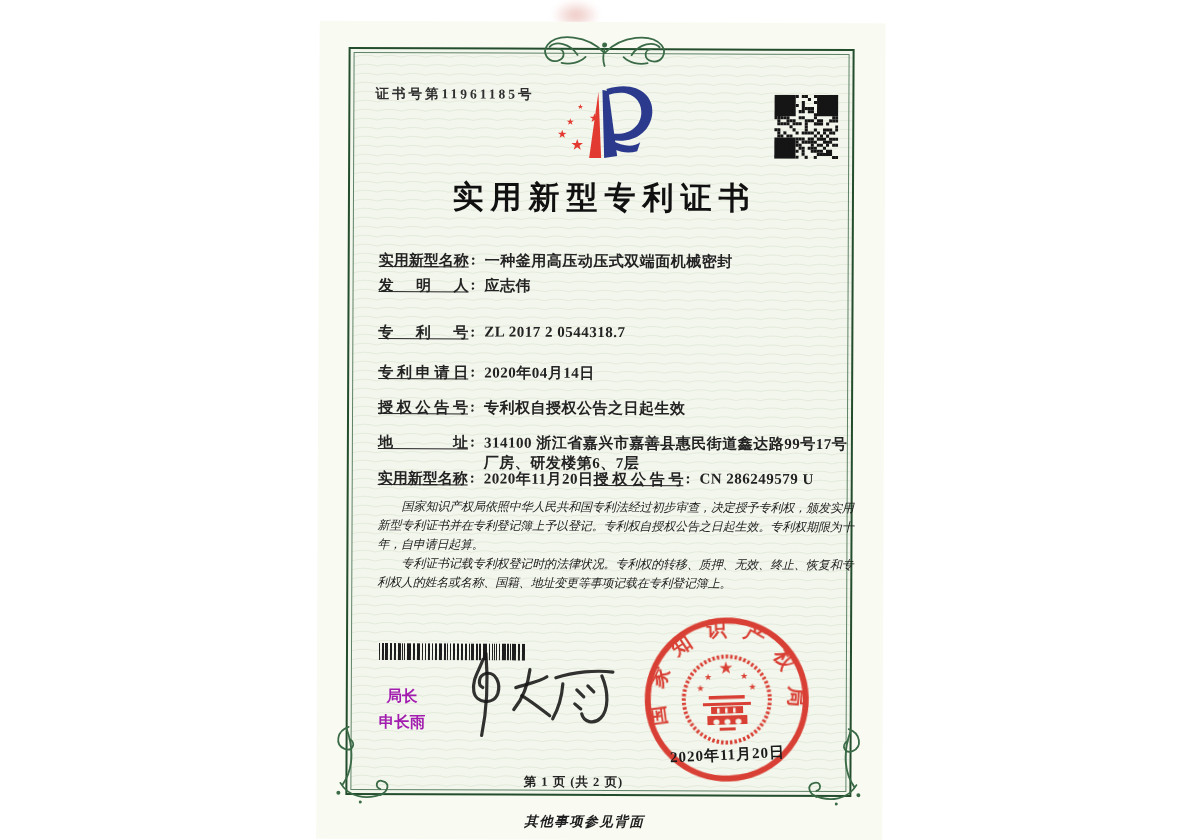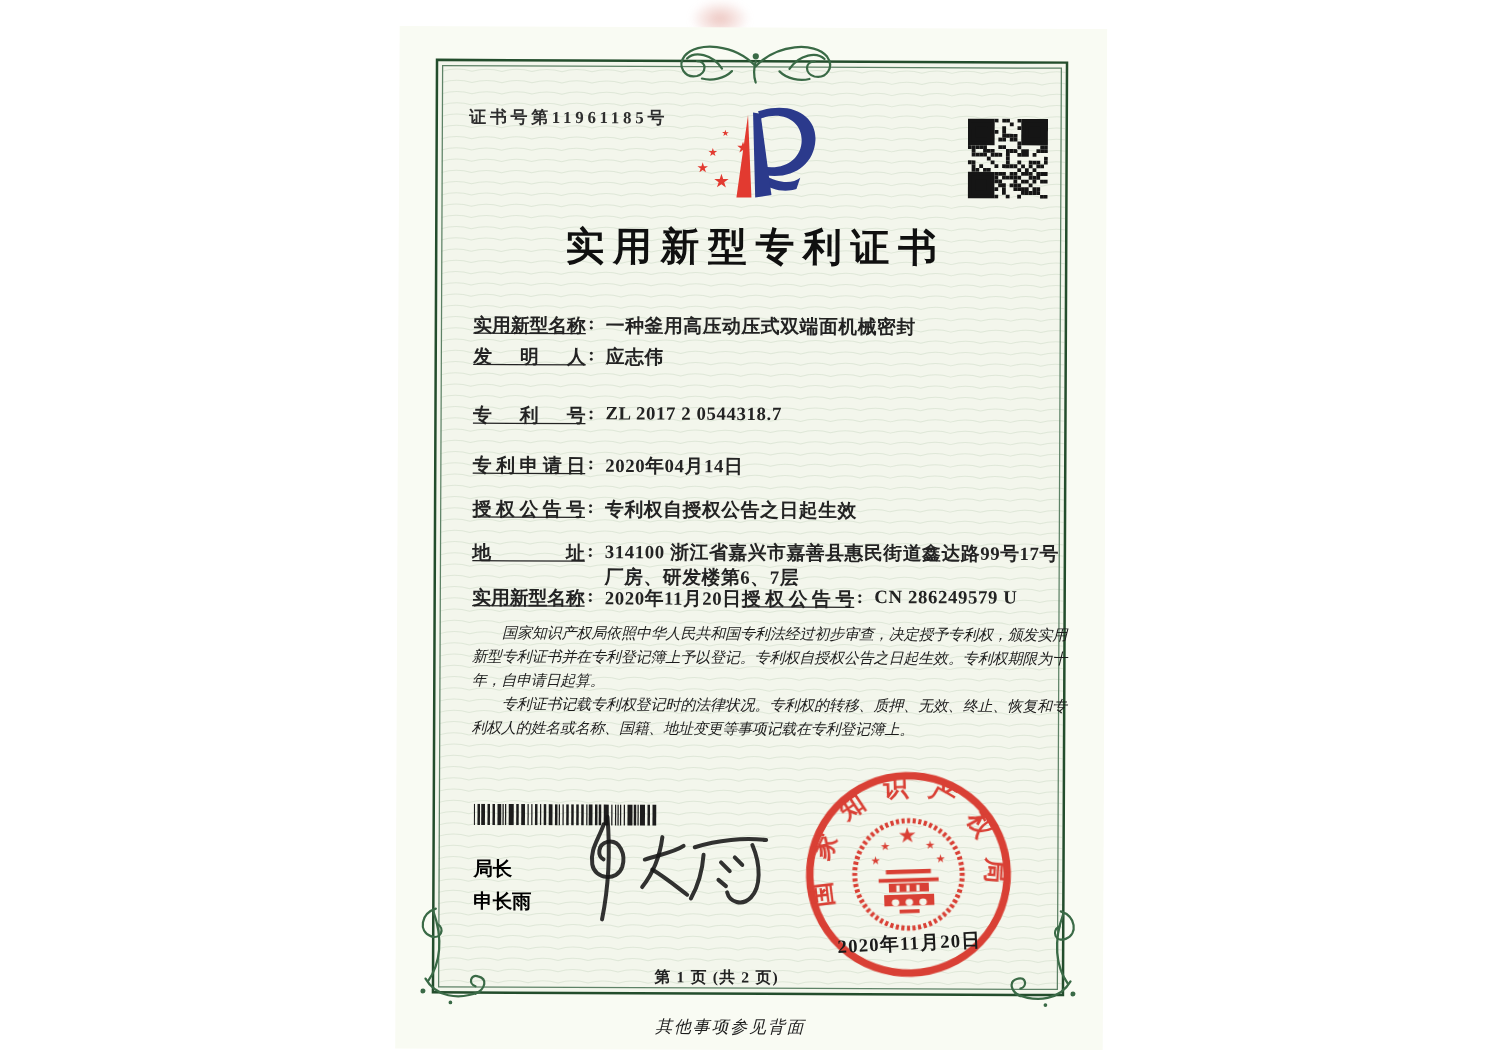--- a/index.html
+++ b/index.html
@@ -36,34 +36,34 @@
   .fv{letter-spacing:.5px;}
   .fv.wrap{width:378px;line-height:19.5px;}
   .pair2{display:flex;}
   
   .bodytext{position:absolute;left:60px;top:498px;width:476px;font-size:12px;line-height:19px;
             text-align:justify;font-style:italic;font-weight:500;color:#1c1c1c;letter-spacing:-.2px;}
   .bodytext p{margin:0;text-indent:2em;}
   
   .barcode{position:absolute;left:62px;top:644px;width:150px;height:17px;}
   .barcode rect{fill:#1d1d1d;}
-  .director{position:absolute;left:62px;top:684px;font-size:15.5px;font-weight:600;line-height:26px;color:#000000;}
+  .director{position:absolute;left:62px;top:684px;font-size:15.5px;font-weight:600;line-height:26px;color:#a21caf;text-align:center;}
   .signature{position:absolute;left:133px;top:648px;}
   .signature path{fill:none;stroke:#161616;stroke-width:3.2;stroke-linecap:round;stroke-linejoin:round;opacity:.88;}
   .seal{position:absolute;left:322px;top:611px;transform:rotate(-2deg);opacity:.94;filter:blur(.2px);}
   .seal .red{fill:#d8352a;}
   .seal .ring{fill:none;stroke:#d8352a;stroke-width:6;}
   .seal .wheat{fill:none;stroke:#d8352a;stroke-width:4;stroke-dasharray:2.5 2;}
   .seal text{fill:#d8352a;}
   .seal-date{position:absolute;left:328px;top:745px;width:166px;text-align:center;font-size:15px;
              font-weight:700;letter-spacing:1px;color:#1a1a1a;transform:rotate(-3deg);z-index:6;}
   .page-info{position:absolute;left:122px;top:774px;width:270px;text-align:center;
              font-size:12.5px;font-weight:600;letter-spacing:1px;color:#222;}
   .back-note{position:absolute;left:178px;top:813px;width:180px;text-align:center;font-size:13.5px;
-             font-style:italic;font-weight:400;letter-spacing:1.5px;color:#1e1e1e;}
+             font-style:italic;font-weight:700;letter-spacing:1.5px;color:#1e1e1e;}
 </style>
 </head>
 <body>
 
 <div class="canvas">
 
   <div class="scan-shadow"></div>
   <div class="scan-smudge"></div>
 
   <div class="sheet">

